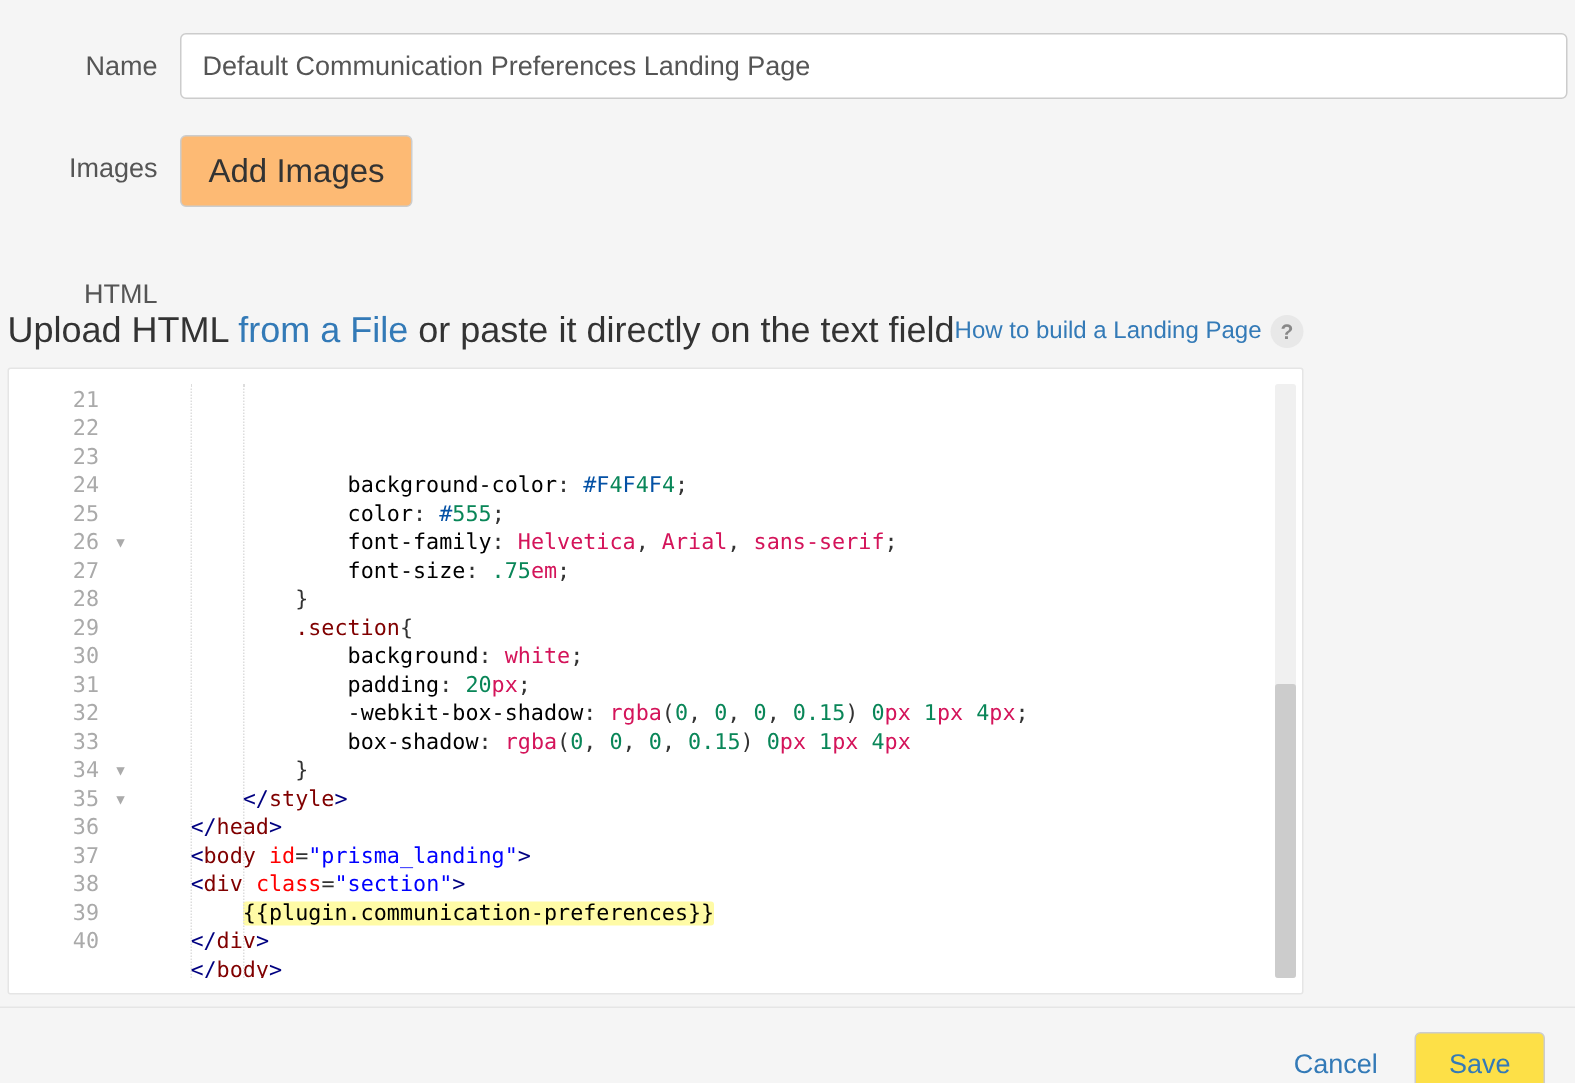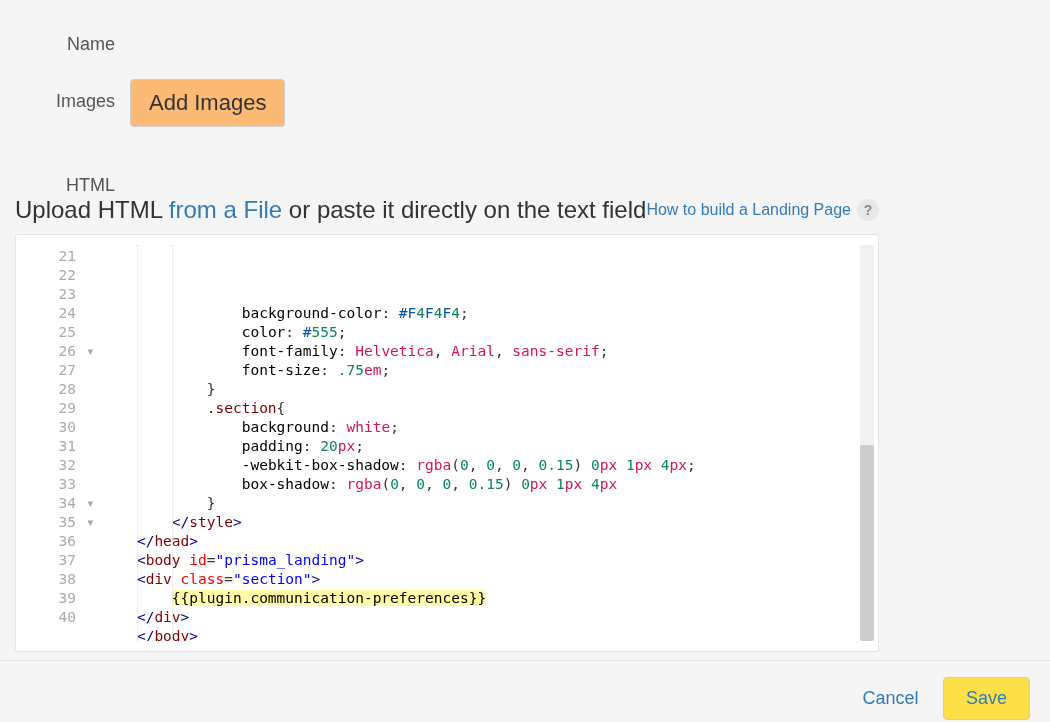--- a/index.html
+++ b/index.html
@@ -10,21 +10,21 @@
     background: #f5f5f5;
     color: #333;
     font-size: 16px;
   }
   .page {
     width: 1050px;
   }
   .form-row {
     display: flex;
     align-items: flex-start;
-    padding: 8px 15px;
+    padding: 8px 5px;
   }
   .label-col {
     width: 115px;
     text-align: right;
     padding-right: 15px;
     padding-top: 12px;
     font-size: 18px;
     color: #555;
   }
   .field-col {
@@ -194,20 +194,23 @@
 
   .gutter, .fold-gutter, .code-lines { padding-top: 2px; }
 </style>
 </head>
 <body>
 
 <div class="page">
 
   <div class="form-row" style="padding-top:22px;">
     <div class="label-col">Name</div>
+    <div class="field-col">
+      <input class="text-input" type="text" value="Default Communication Preferences Landing Page" style="">
+    </div>
   </div>
 
   <div class="form-row" style="padding-top:16px;">
     <div class="label-col">Images</div>
     <div class="field-col">
       <button class="btn">Add Images</button>
     </div>
   </div>
 
   <div class="form-row" style="padding-top:28px;flex-direction:column;">

